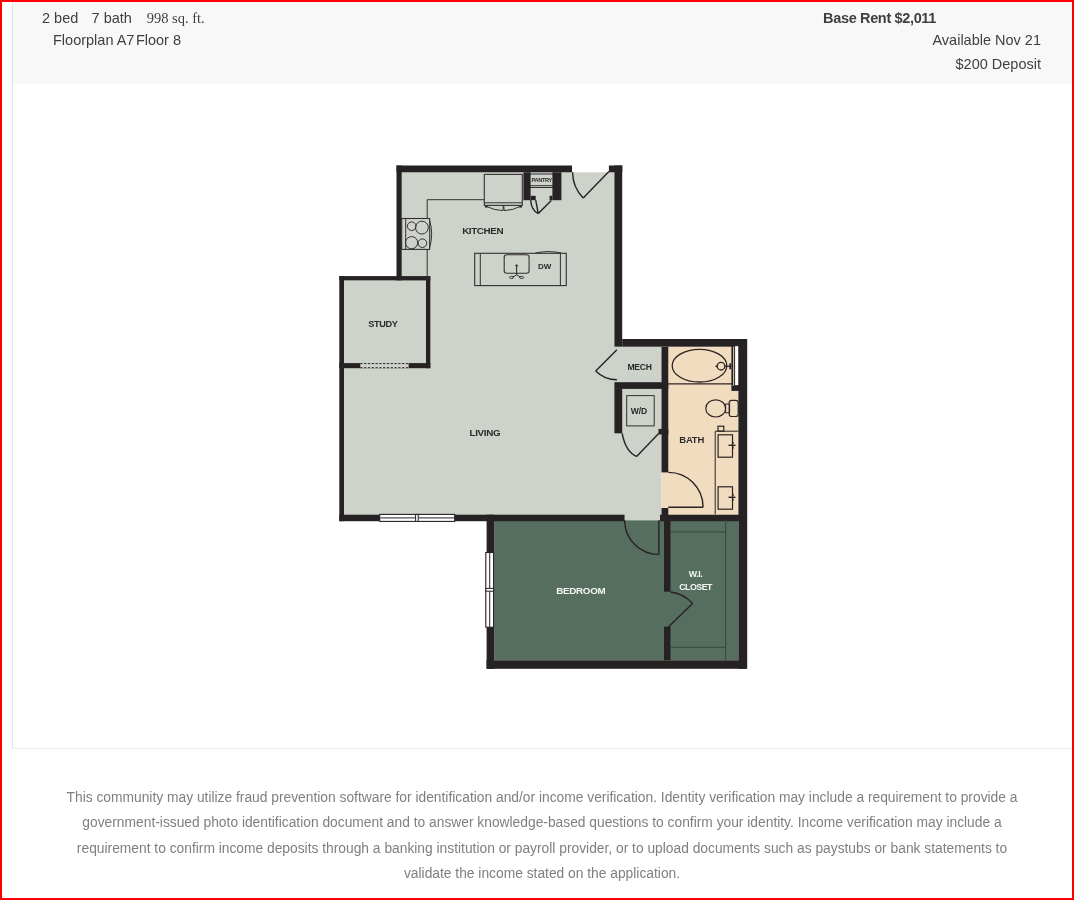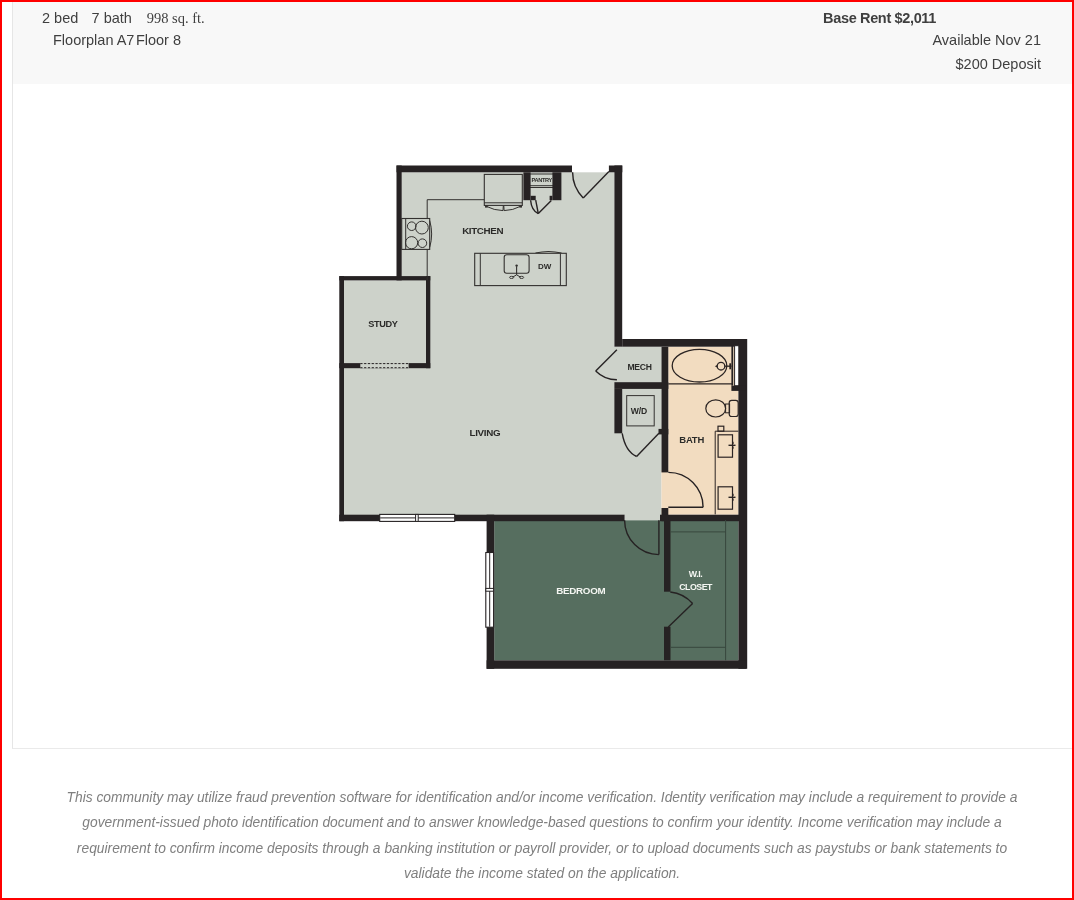--- a/index.html
+++ b/index.html
@@ -1,20 +1,20 @@
 <!DOCTYPE html>
 <html><head>
 <meta charset="utf-8">
 <style>
 html,body{margin:0;padding:0;}
 body{width:1074px;height:900px;position:relative;font-family:"Liberation Sans",sans-serif;background:#fff;box-sizing:border-box;border:2px solid #f00;overflow:hidden;}
 .panel{position:absolute;left:10px;top:0;width:1059px;height:746px;border-left:1px solid #e6e6e6;border-bottom:1px solid #eaeaea;background:#fff;}
 .hdr{position:absolute;left:11px;top:0;width:1059px;height:82px;background:#f8f8f8;}
 .t{position:absolute;font-size:14.5px;color:#3f3f3f;white-space:pre;}
-.disc{position:absolute;left:10.5px;top:783px;width:1059px;text-align:center;font-style:italic;font-size:13.8px;line-height:25.4px;color:#7f7f7f;}
+.disc{position:absolute;left:10.5px;top:783px;width:1059px;text-align:center;font-size:13.8px;line-height:25.4px;color:#7f7f7f;}
 svg{position:absolute;left:0;top:0;}
 </style>
 </head>
 <body>
 <div class="panel"></div>
 <div class="hdr"></div>
 <div class="t" style="left:40px;top:7.7px;">2 bed</div>
 <div class="t" style="left:89.6px;top:7.7px;">7 bath</div>
 <div class="t" style="left:144.7px;top:7.7px;font-family:Liberation Serif, serif;">998 sq. ft.</div>
 <div class="t" style="left:40px;top:30.3px;margin-left:11px;">Floorplan A7</div>

